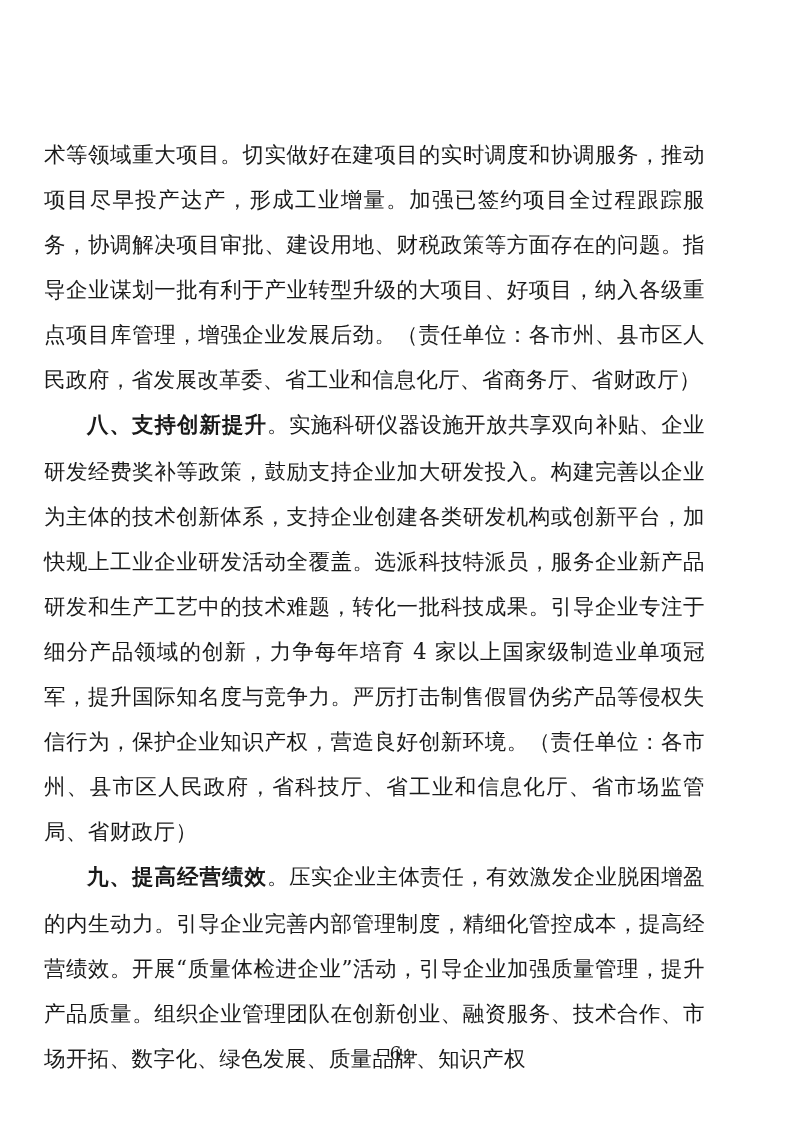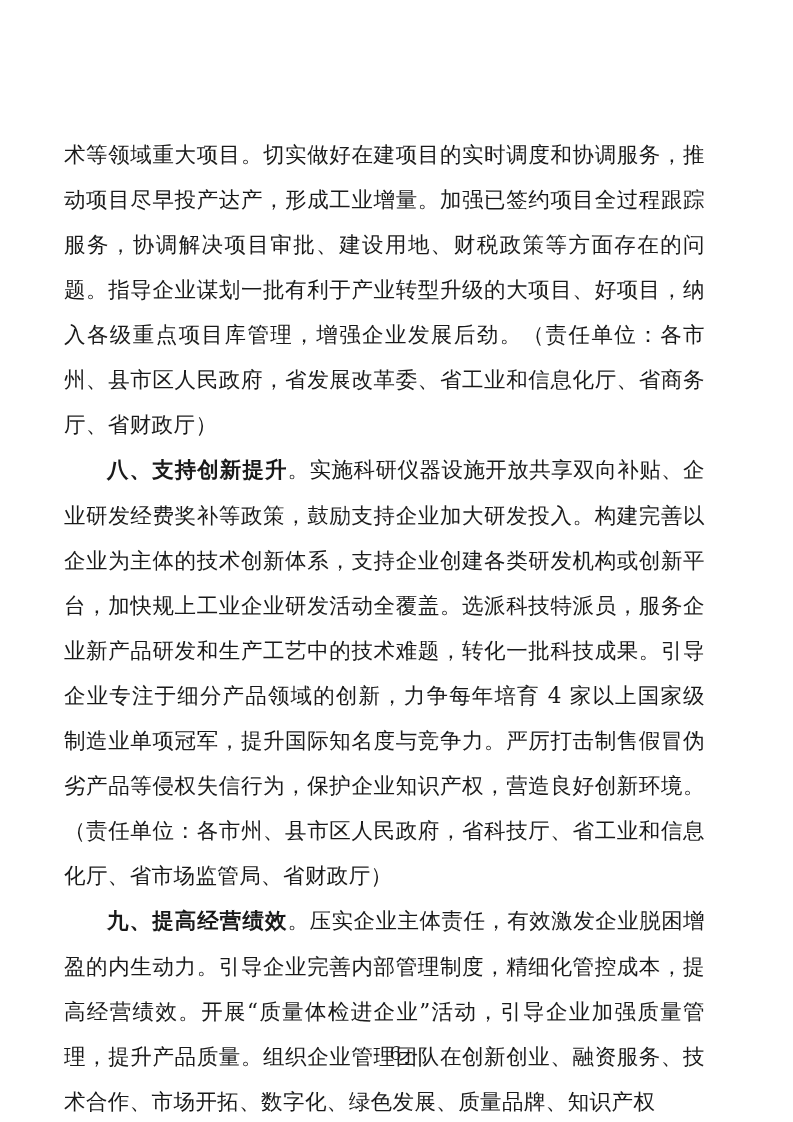--- a/index.html
+++ b/index.html
@@ -15,38 +15,38 @@
     position: relative;
     overflow: hidden;
   }
   .page {
     position: absolute;
     top: 0;
     left: 0;
     width: 793px;
     height: 1122px;
     box-sizing: border-box;
-    padding: 132px 88px 60px 64px;
+    padding: 132px 88px 60px 44px;
   }
   .doc-body {
     font-size: 21.5px;
     line-height: 45px;
     text-align: justify;
     text-justify: inter-ideograph;
     letter-spacing: 0.4px;
   }
   .para {
     margin: 0;
     text-indent: 0;
   }
   .para.indent {
     text-indent: 2em;
   }
   .heading-run {
-    font-family: Liberation Serif, serif;
+    font-family: Liberation Mono, monospace;
     font-weight: bold;
     letter-spacing: 1px;
   }
   .page-number {
     position: absolute;
     left: 0;
     right: 0;
     bottom: 58px;
     text-align: center;
     font-size: 19px;

